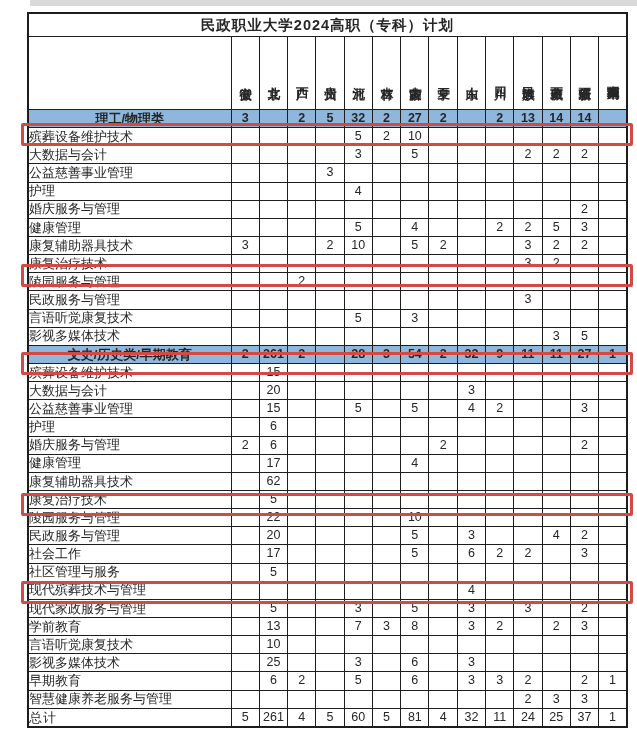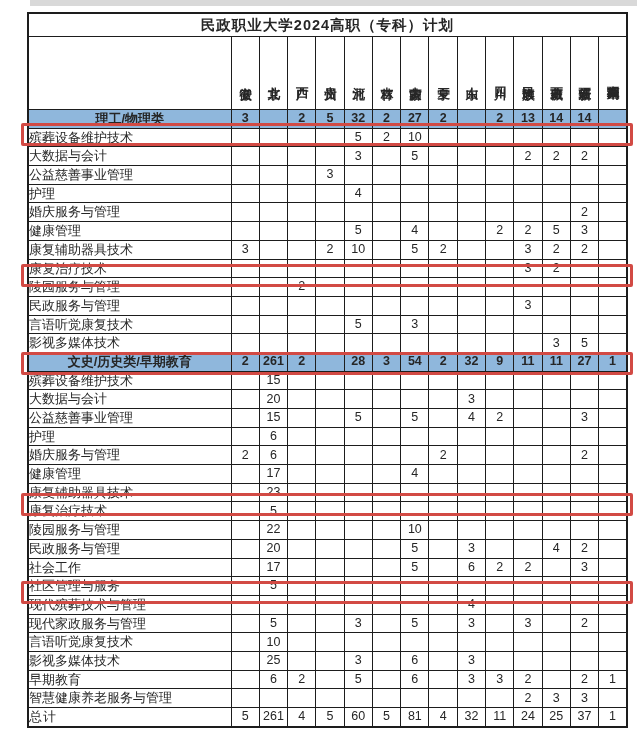--- a/index.html
+++ b/index.html
@@ -459,21 +459,21 @@
           <td class="value-cell"></td>
           <td class="value-cell"></td>
           <td class="value-cell"></td>
           <td class="value-cell"></td>
           <td class="value-cell"></td>
           <td class="value-cell"></td>
         </tr>
         <tr class="major-row">
           <td class="row-label">康复辅助器具技术</td>
           <td class="value-cell"></td>
-          <td class="value-cell">23</td>
+          <td class="value-cell">62</td>
           <td class="value-cell"></td>
           <td class="value-cell"></td>
           <td class="value-cell"></td>
           <td class="value-cell"></td>
           <td class="value-cell"></td>
           <td class="value-cell"></td>
           <td class="value-cell"></td>
           <td class="value-cell"></td>
           <td class="value-cell"></td>
           <td class="value-cell"></td>
@@ -590,20 +590,37 @@
           <td class="value-cell"></td>
           <td class="value-cell">3</td>
           <td class="value-cell"></td>
           <td class="value-cell">5</td>
           <td class="value-cell"></td>
           <td class="value-cell">3</td>
           <td class="value-cell"></td>
           <td class="value-cell">3</td>
           <td class="value-cell"></td>
           <td class="value-cell">2</td>
+          <td class="value-cell"></td>
+        </tr>
+        <tr class="major-row">
+          <td class="row-label">学前教育</td>
+          <td class="value-cell"></td>
+          <td class="value-cell">13</td>
+          <td class="value-cell"></td>
+          <td class="value-cell"></td>
+          <td class="value-cell">7</td>
+          <td class="value-cell">3</td>
+          <td class="value-cell">8</td>
+          <td class="value-cell"></td>
+          <td class="value-cell">3</td>
+          <td class="value-cell">2</td>
+          <td class="value-cell"></td>
+          <td class="value-cell">2</td>
+          <td class="value-cell">3</td>
           <td class="value-cell"></td>
         </tr>
         <tr class="major-row">
           <td class="row-label">言语听觉康复技术</td>
           <td class="value-cell"></td>
           <td class="value-cell">10</td>
           <td class="value-cell"></td>
           <td class="value-cell"></td>
           <td class="value-cell"></td>
           <td class="value-cell"></td>

